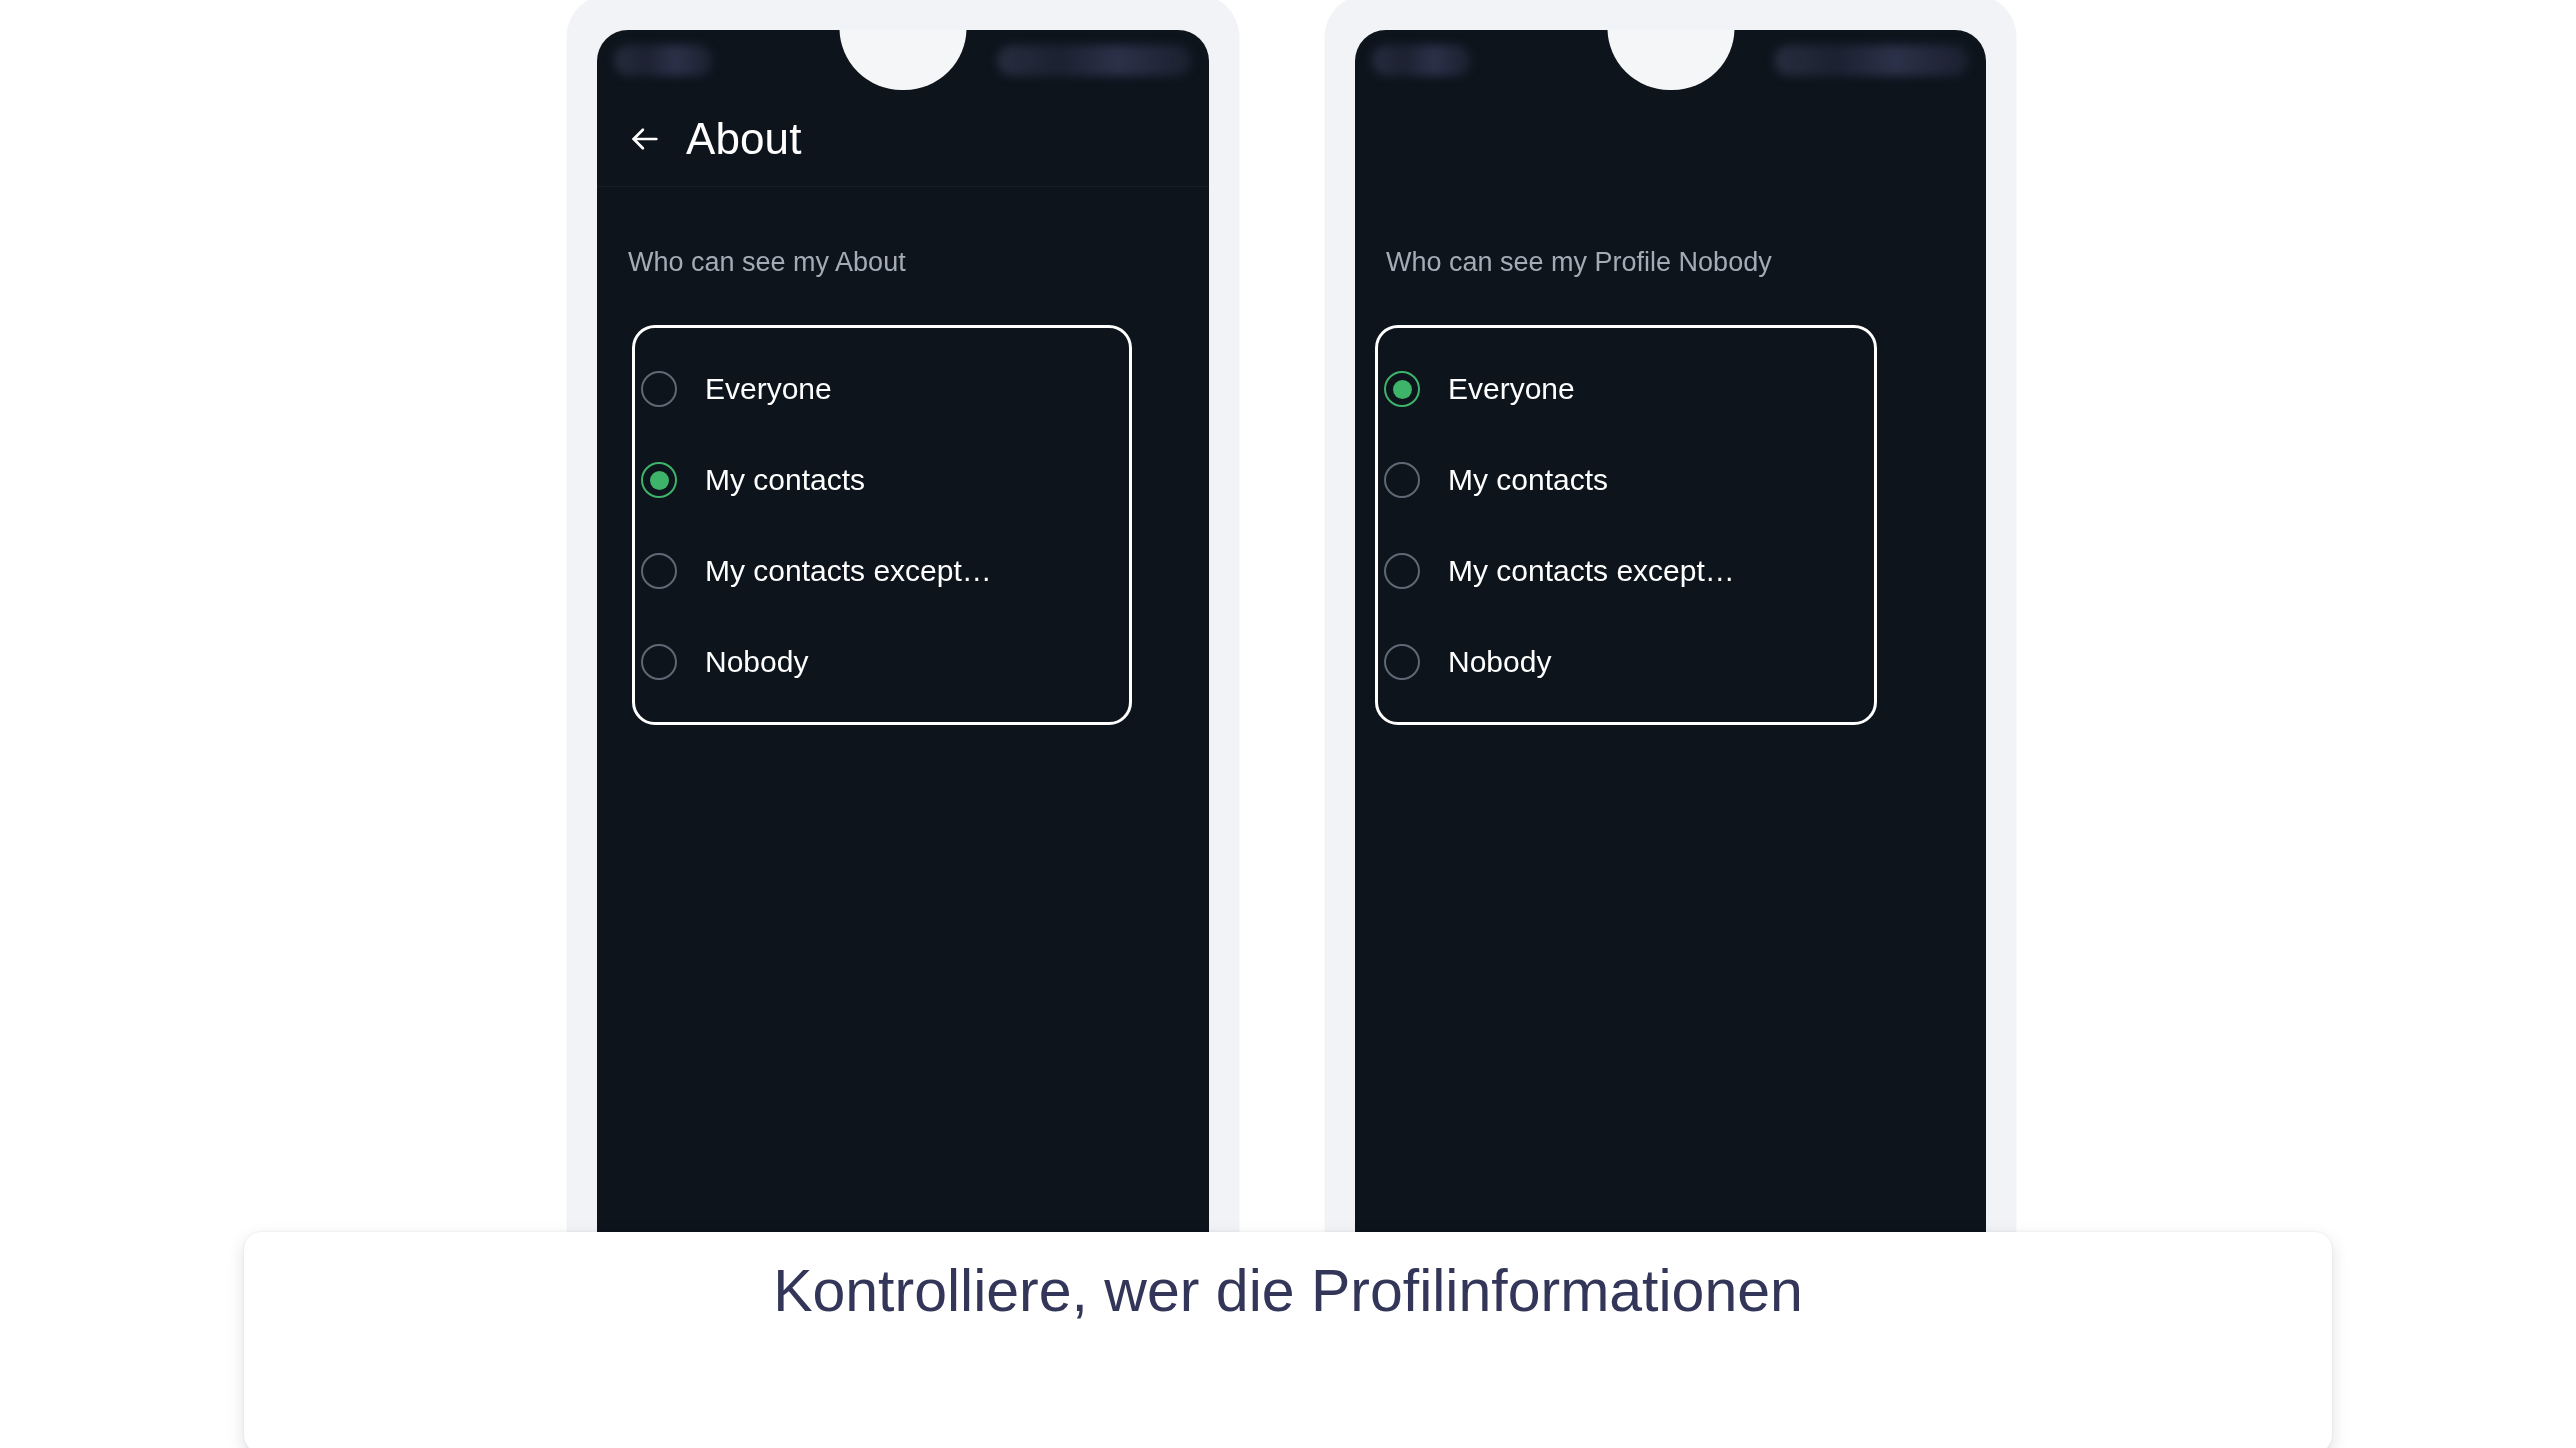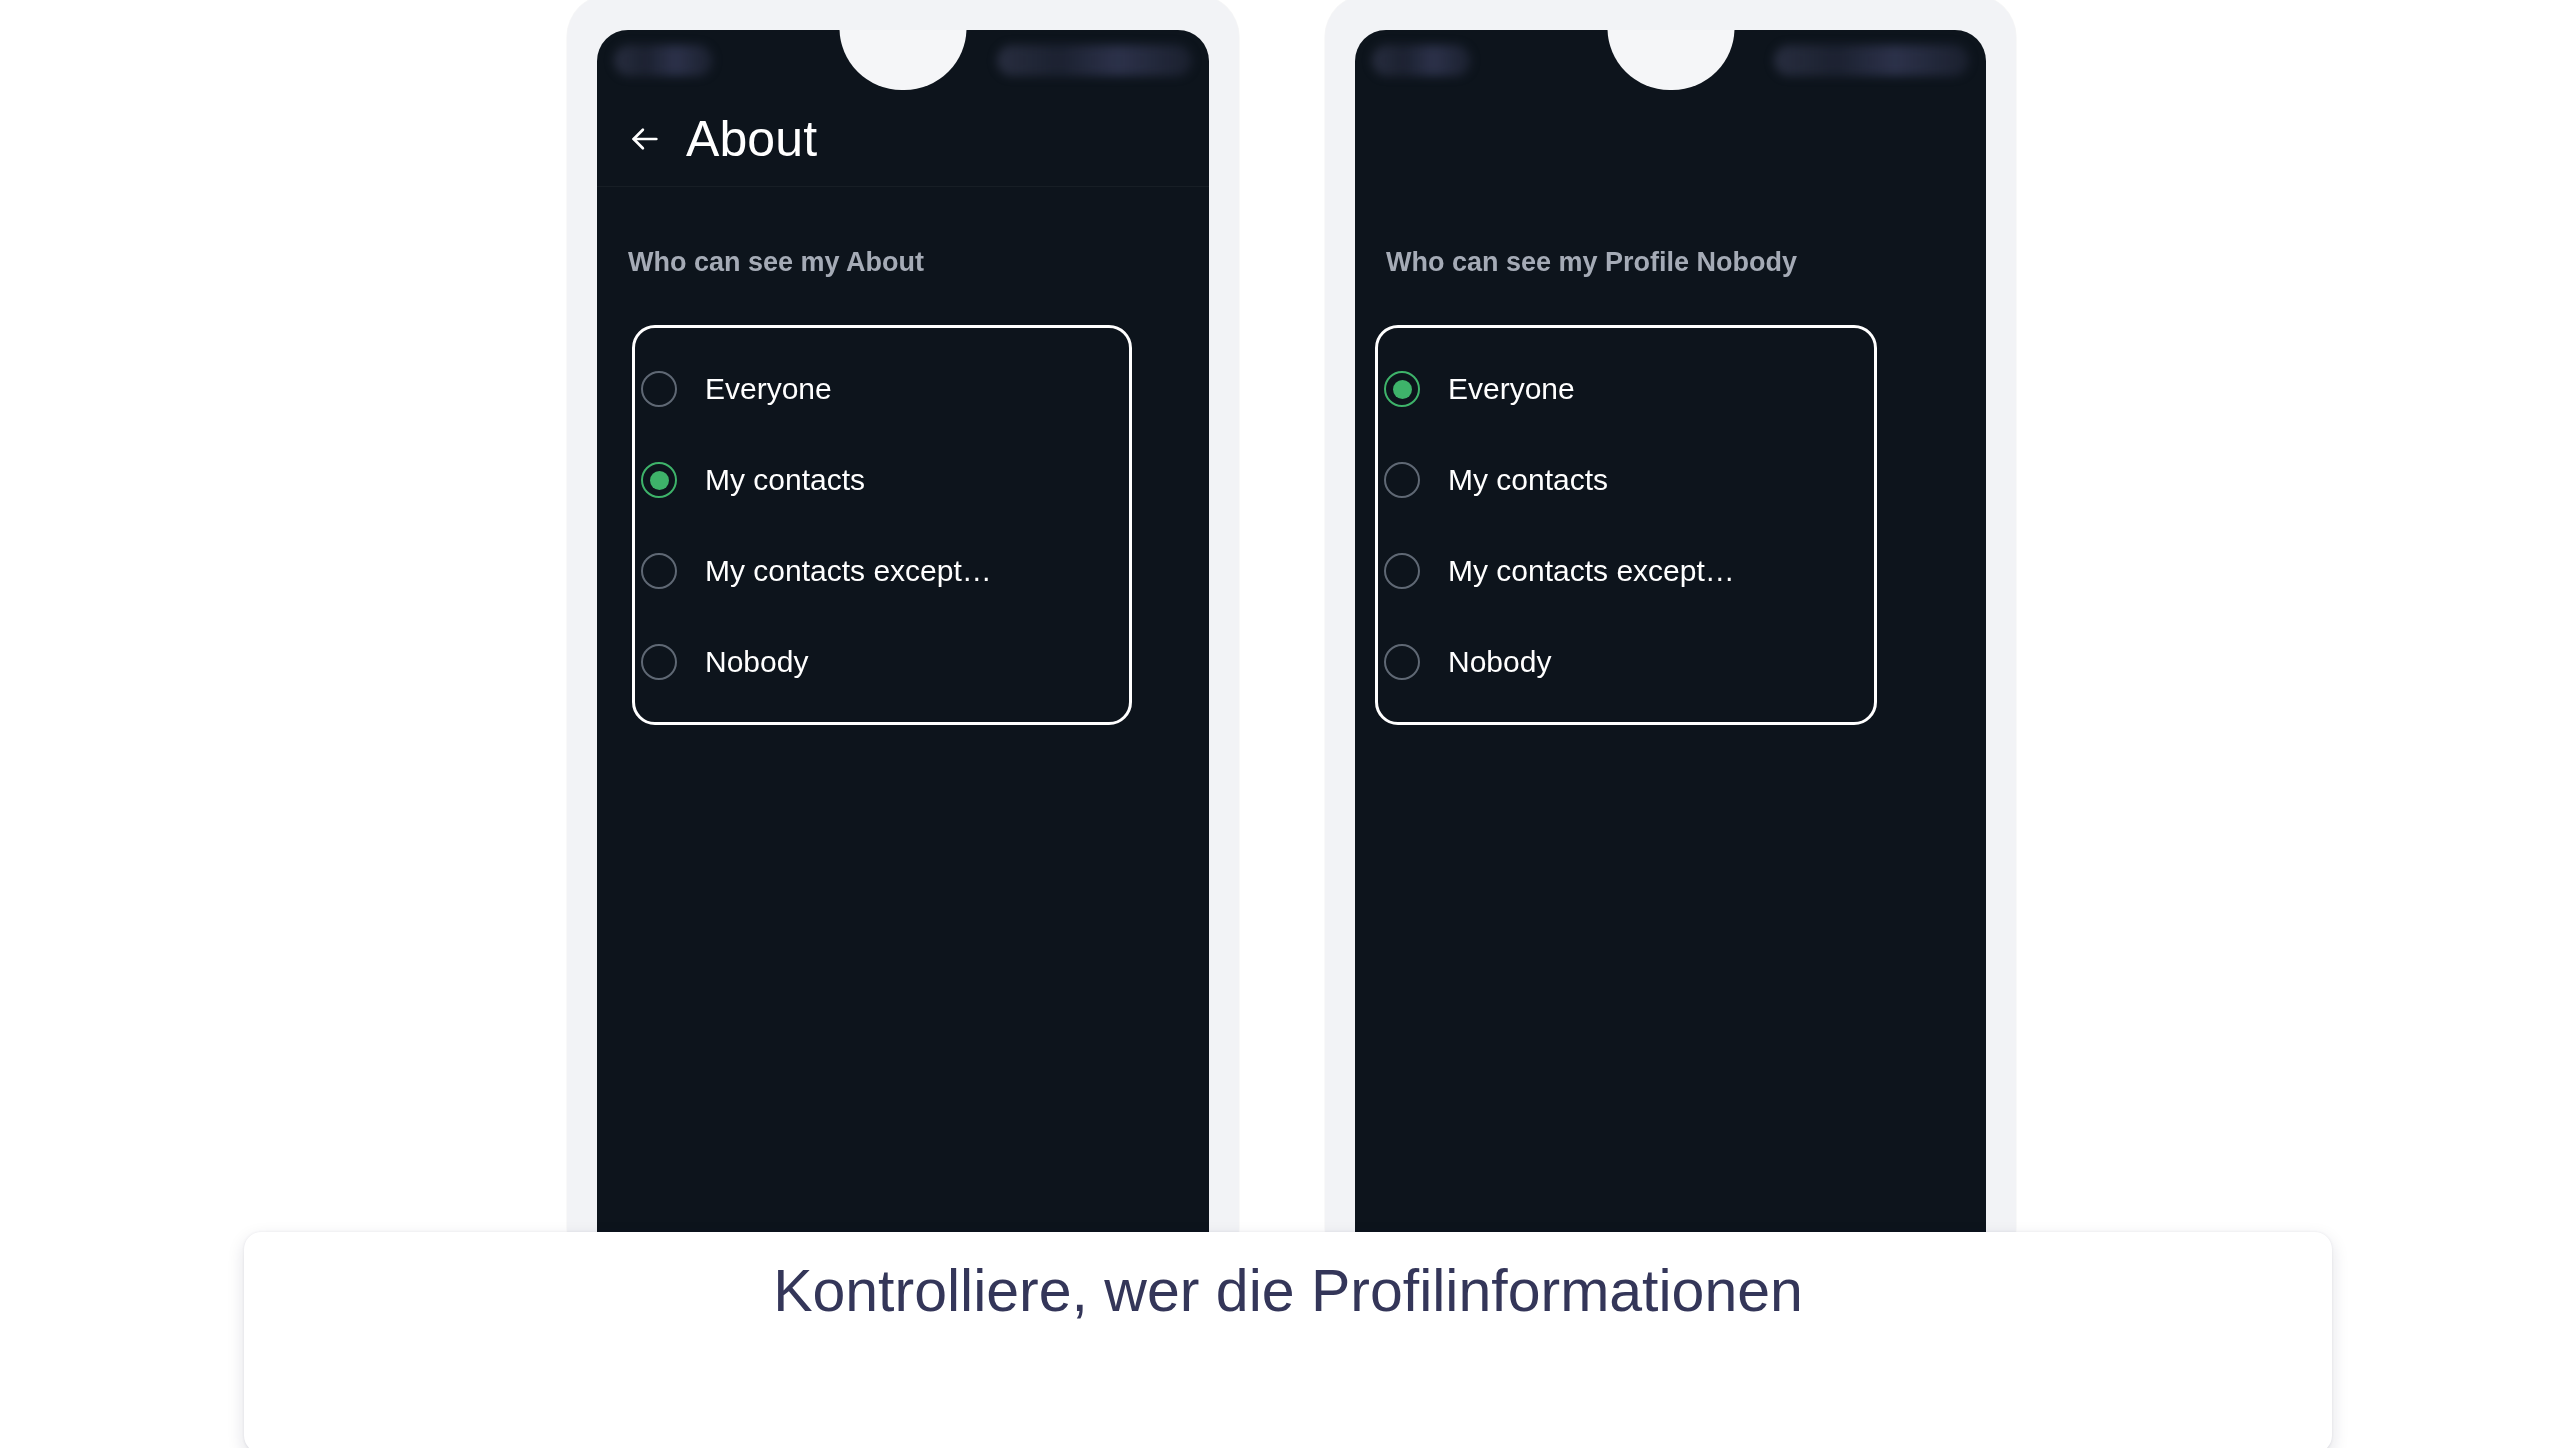--- a/index.html
+++ b/index.html
@@ -62,32 +62,32 @@
   
   .appbar {
     position:absolute; top:62px; left:0; right:0; height:95px;
     display:flex; align-items:center; gap:24px;
     padding-left:31px;
     border-bottom:0.7px solid rgba(255,255,255,0.045);
   }
   .back-icon { width:34px; height:34px; display:block; flex:none; }
   .appbar-title {
     color:#ffffff;
-    font-size:50px;
+    font-size:44px;
     font-weight:400;
     letter-spacing:0.1px;
     white-space:nowrap;
   }
 
   
   .section-label {
     position:absolute; top:217px; left:31px;
     color:#a5abb6;
     font-size:27px;
-    font-weight:700;
+    font-weight:400;
     white-space:nowrap;
   }
 
   
   .option-box {
     position:absolute;
     border:3.4px solid #ffffff;
     border-radius:23px;
     padding:16px 0 14.8px 0;
   }

